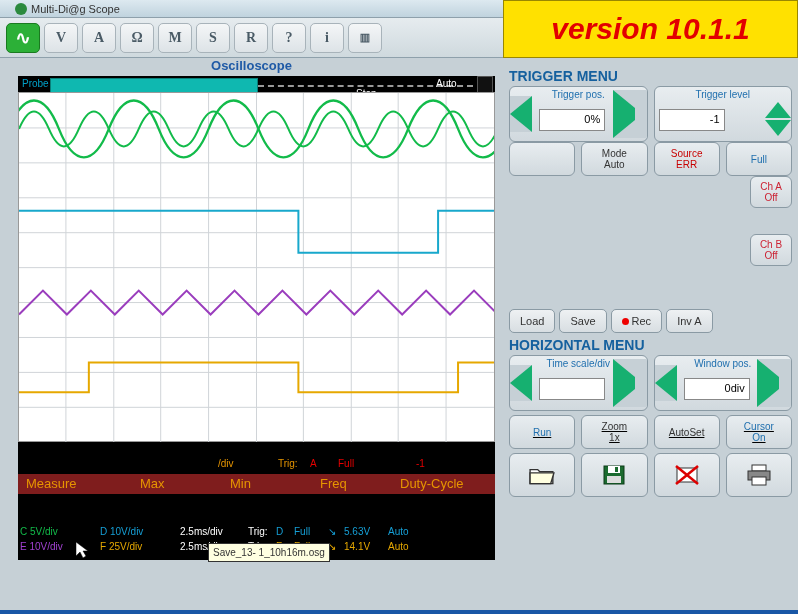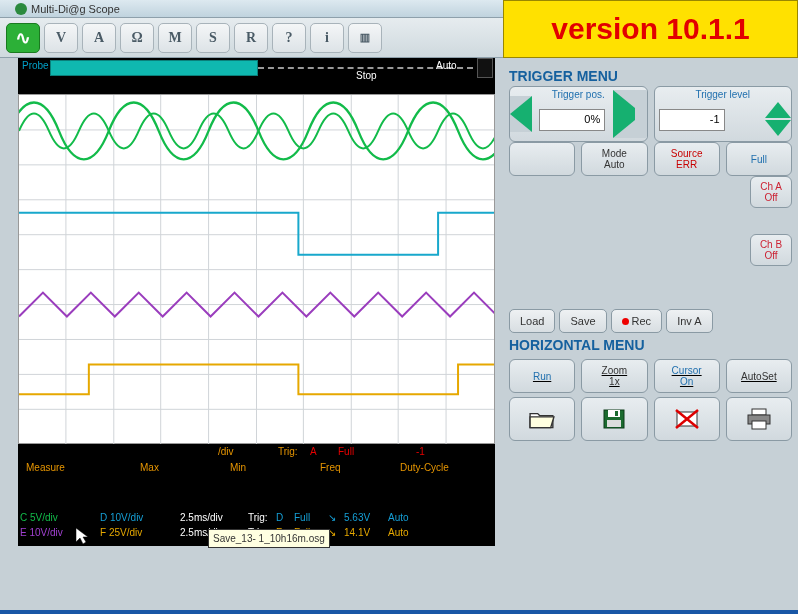--- a/index.html
+++ b/index.html
@@ -39,50 +39,51 @@
     font-family: "Times New Roman", serif;
     cursor:pointer;
   }
   .tbtn.active{background:#2cb037;color:#fff;border-color:#1a7a20;}
   .version-badge{
     position:absolute; right:0; top:-18px;
     height:58px;width:295px;
     background:#ffe100;
     display:flex;align-items:center;justify-content:center;
     color:#e20000;font-size:30px;font-weight:bold;
+    font-style:italic;
     font-family: Arial, sans-serif;
     border:1px solid #9a8700;
   }
   
   .main{display:flex;height:556px;}
   .left{width:503px;display:flex;flex-direction:column;background:#c6d0d6;}
   .right{width:295px;background:#c6d0d6;padding:6px;display:flex;flex-direction:column;gap:0;}
   .scope-title{text-align:center;color:#1f5aa6;font-weight:bold;font-size:13px;height:18px;}
   
-  .probebar{height:36px;display:flex;align-items:center;background:#000;color:#fff;font-size:10px;position:relative;}
+  .probebar{height:16px;display:flex;align-items:center;background:#000;color:#fff;font-size:10px;position:relative;}
   .probebar .lbl{color:#00a0c8;position:absolute;}
   .probe-box{position:absolute;left:32px;top:2px;width:208px;height:16px;background:#0fb8b0;border:1px solid #0a7f7a;}
   .probe-dash{position:absolute;left:240px;right:22px;top:9px;border-top:2px dashed #999;}
   .probebar .marker{position:absolute;right:2px;top:0;width:16px;height:20px;background:#111;border:1px solid #555;}
   
   .scope{
     position:relative;flex:0 0 380px;background:#fff;border:1px solid #999;
   }
   .grid{position:absolute;inset:0;pointer-events:none;}
   .grid line{stroke:#d0d4d8;stroke-width:1;}
   
-  .status-dark{background:#000;color:#fff;font-size:10px;padding:2px 6px;height:16px;display:flex;gap:6px;position:relative;}
+  .status-dark{background:#000;color:#fff;font-size:10px;padding:16px 6px;height:16px;display:flex;gap:6px;position:relative;}
   .status-dark span{position:absolute;}
   .divlbl{color:#e69500;left:200px;}
   .triglbl{color:#e69500;left:260px;}
   .trigA{color:#e60000;left:292px;}
   .fulllbl{color:#e60000;left:320px;}
   .neg1{color:#e60000;left:398px;}
   
-  .mhead{background:#000000;color:#fff;height:20px;display:flex;font-size:10px;padding:2px 2px;}
+  .mhead{background:#7f1d1d;color:#fff;height:20px;display:flex;font-size:13px;padding:2px 2px;}
   .mhead span{color:#e69500;}
   .mbody{background:#000;color:#fff;font-size:10px;flex:1;padding:6px 2px;line-height:15px;position:relative;}
   .mbody .row{display:flex;height:15px;}
   .mbody .c{width:80px;}
   .measure-C{color:#12bb4a;}
   .measure-D{color:#159fd6;}
   .measure-E{color:#a040d0;}
   .measure-F{color:#e6a800;}
   .tooltip{
     position:absolute;left:190px;bottom:-2px;
@@ -169,20 +170,21 @@
   <div class="tbtn">?</div>
   <div class="tbtn">i</div>
   <div class="tbtn">
       <span style="font-size:11px">▥</span>
     </div>
   <div class="version-badge">version 10.1.1</div>
 </div>
 
 <div class="main">
   <div class="left">
+    <div class="scope-title">Oscilloscope</div>
     <div class="scope-wrap">
 
       <div class="probebar">
         <span class="lbl" style="left:4px;top:2px;">Probe</span>
         <div class="probe-box"></div>
         <div class="probe-dash"></div>
         <span class="lbl" style="left:338px;top:12px;color:#fff;">Stop</span>
         <span class="lbl" style="left:418px;top:2px;color:#fff;">Auto</span>
         <div class="marker"></div>
       </div>
@@ -336,32 +338,46 @@
       <div class="small-btn">Load</div>
       <div class="small-btn">Save</div>
       <div class="small-btn">
           <span class="rec-dot"></span>
           <span>Rec</span>
         </div>
       <div class="small-btn">Inv A</div>
     </div>
 
     <div class="section-title">HORIZONTAL MENU</div>
+    <div class="panel-row">
+      <div class="spin-group">
+        <div class="stitle">Time scale/div</div>
+        <div class="tri left"></div>
+        <div class="spin-val"></div>
+        <div class="tri right"></div>
+      </div>
+      <div class="spin-group">
+        <div class="stitle">Window pos.</div>
+        <div class="tri left"></div>
+        <div class="spin-val">0div</div>
+        <div class="tri right"></div>
+      </div>
+    </div>
 
     <div class="panel-row" style="margin-top:4px;text-decoration:underline;">
       <div class="pbtn" style="color:#1f6fae;">Run</div>
       <div class="pbtn">
         <span>Zoom</span>
         <span>1x</span>
       </div>
+      <div class="pbtn">AutoSet</div>
       <div class="pbtn" style="color:#1f6fae;">
         <span>Cursor</span>
         <span>On</span>
       </div>
-      <div class="pbtn">AutoSet</div>
     </div>
 
     <div class="panel-row" style="margin-top:4px;">
       <div class="iconbtn">
         <svg class="icon" viewBox="0 0 24 20">
             <path d="M1 5h7l2 2h12v11H1z" fill="#fff" stroke="#333" stroke-width="1.3"></path>
             <path d="M1 8h22l-3 10H1z" fill="#ffffe0" stroke="#333" stroke-width="1.3"></path>
           </svg>
       </div>
       <div class="iconbtn">

